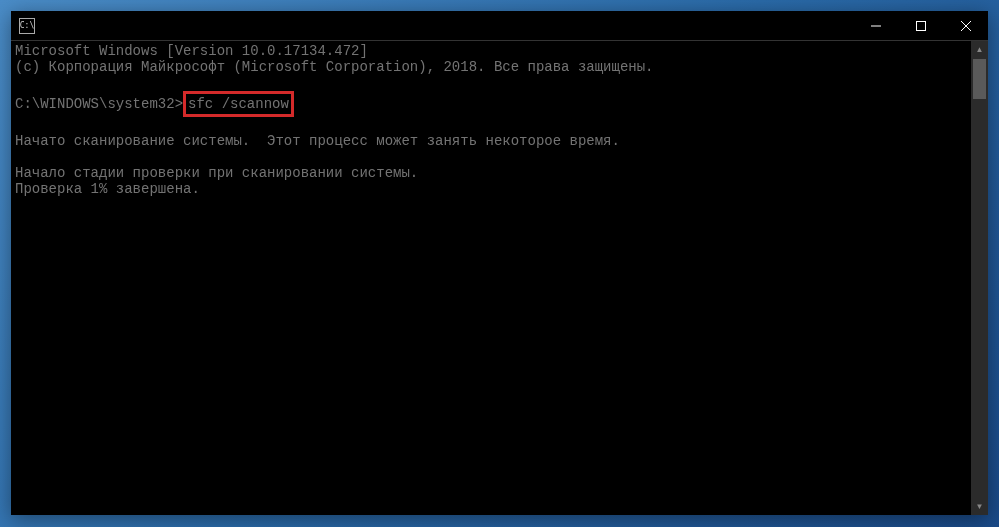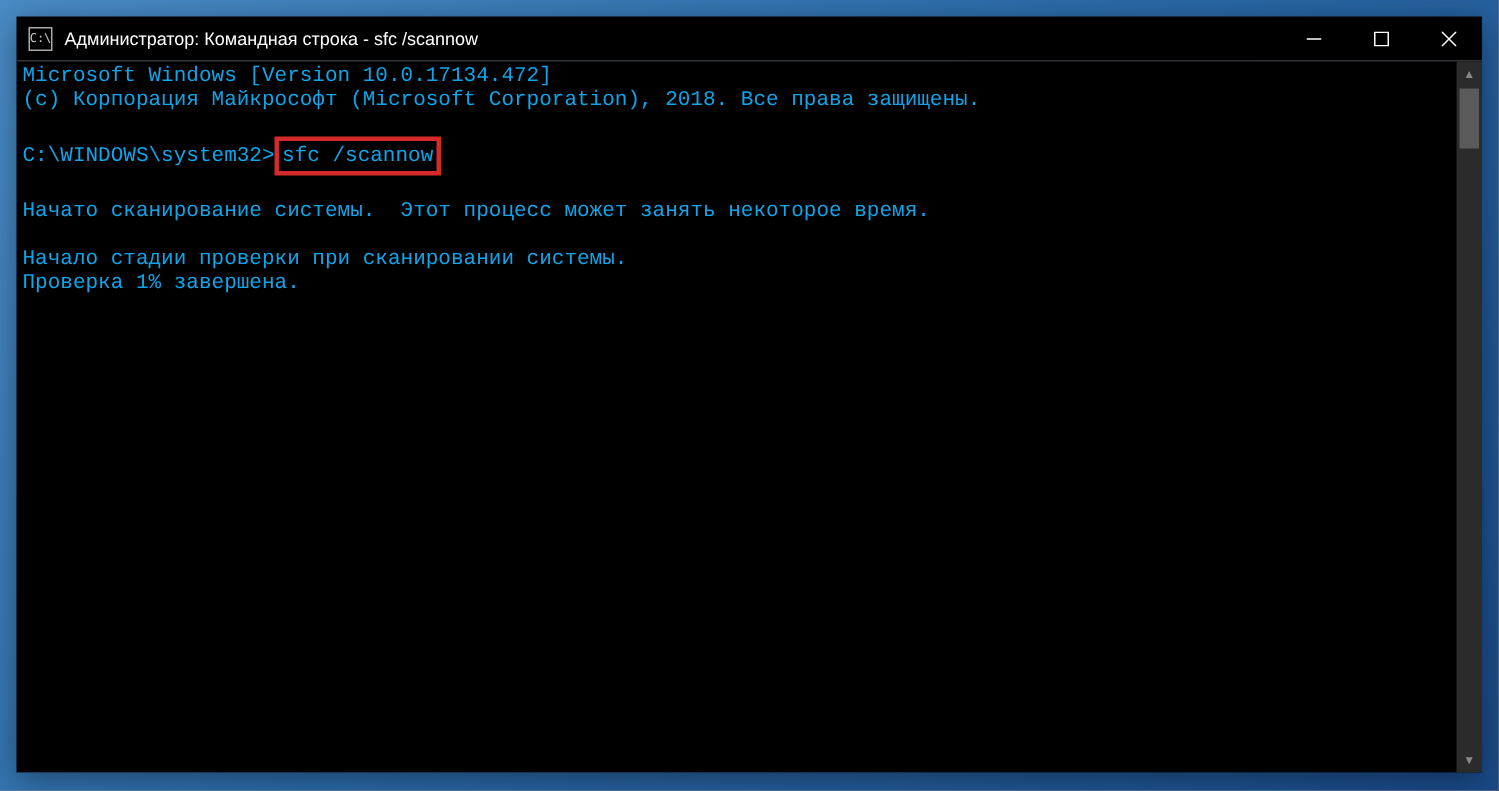--- a/index.html
+++ b/index.html
@@ -48,21 +48,21 @@
     height: 30px;
     display: flex;
     align-items: center;
     justify-content: center;
     color: #ffffff;
   }
   .win-btn svg { width: 10px; height: 10px; }
   .console {
     flex: 1;
     background: #000000;
-    color: #0ea5e9;
+    color: #737373;
     font-family: Consolas, "Courier New", monospace;
     font-size: 14px;
     line-height: 16px;
     padding: 2px 4px;
     position: relative;
     white-space: pre;
     overflow: hidden;
   }
   .prompt-line { display: inline; }
   .highlight-box {
@@ -101,21 +101,20 @@
   .scroll-arrow.down { bottom: 0; }
 </style>
 </head>
 <body>
 
 <div class="window">
   <div class="titlebar">
     <div class="titlebar-icon">
       <span>C:\</span>
     </div>
-    <div class="titlebar-title">Администратор: Командная строка - sfc  /scannow</div>
     <div class="titlebar-spacer"></div>
     <div class="win-btn">
       <svg viewBox="0 0 10 10">
           <line x1="0" y1="5" x2="10" y2="5" stroke="#fff" stroke-width="1"></line>
         </svg>
     </div>
     <div class="win-btn">
       <svg viewBox="0 0 10 10">
           <rect x="0.5" y="0.5" width="9" height="9" fill="none" stroke="#fff" stroke-width="1"></rect>
         </svg>

